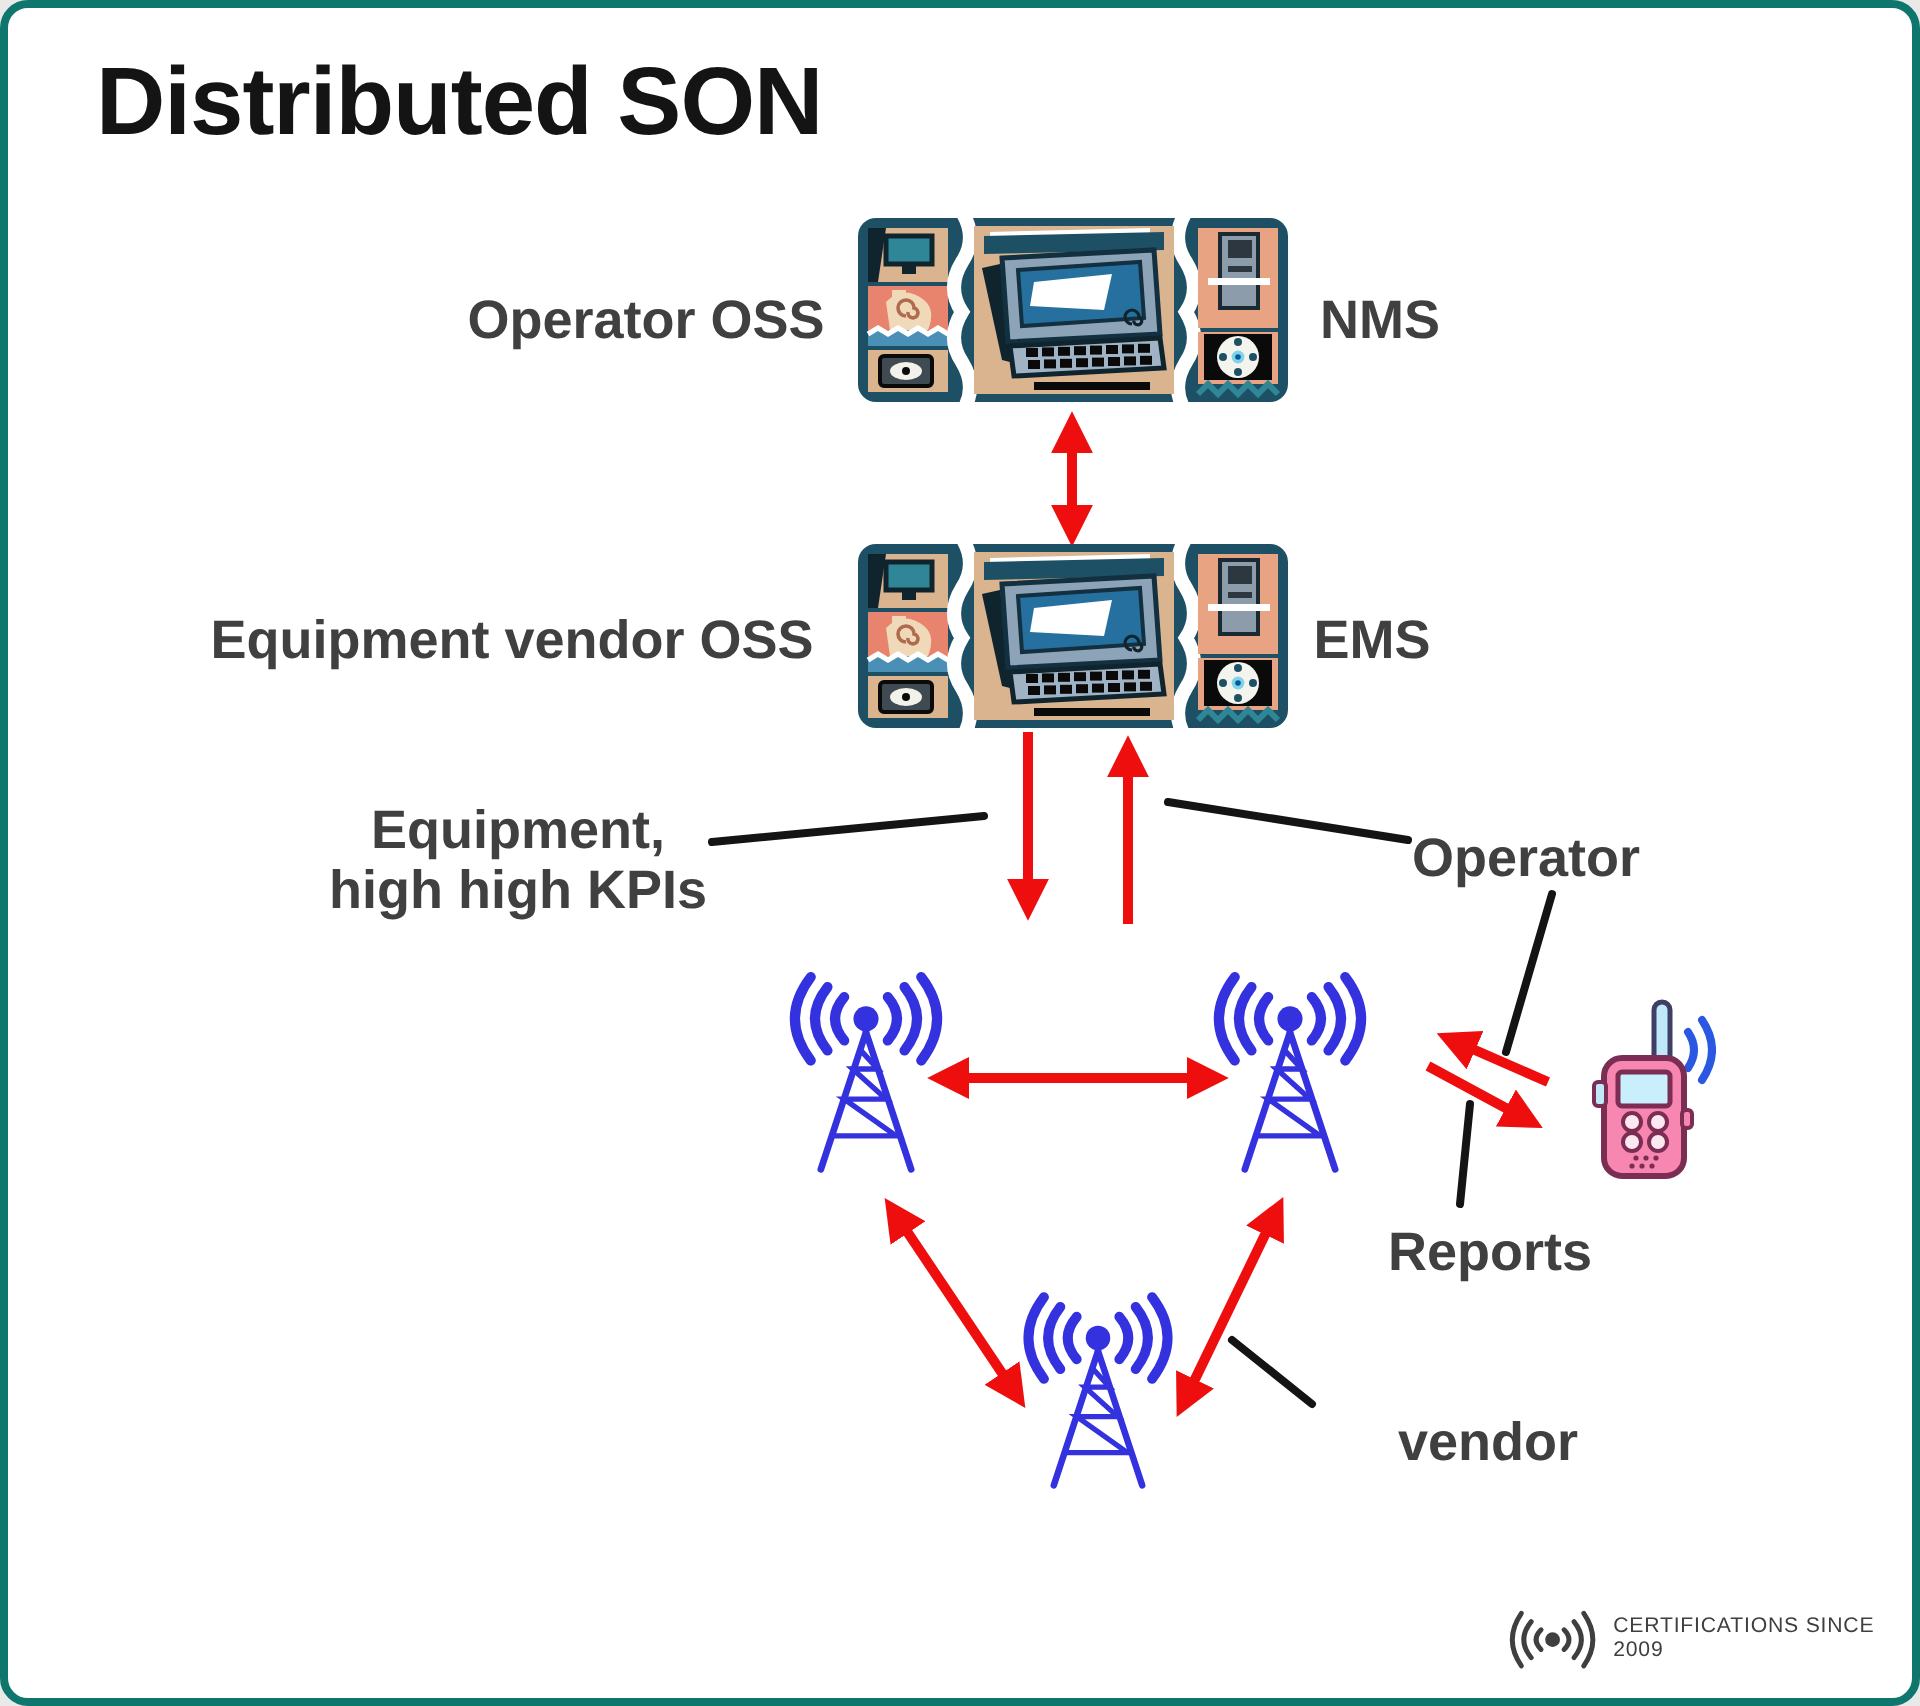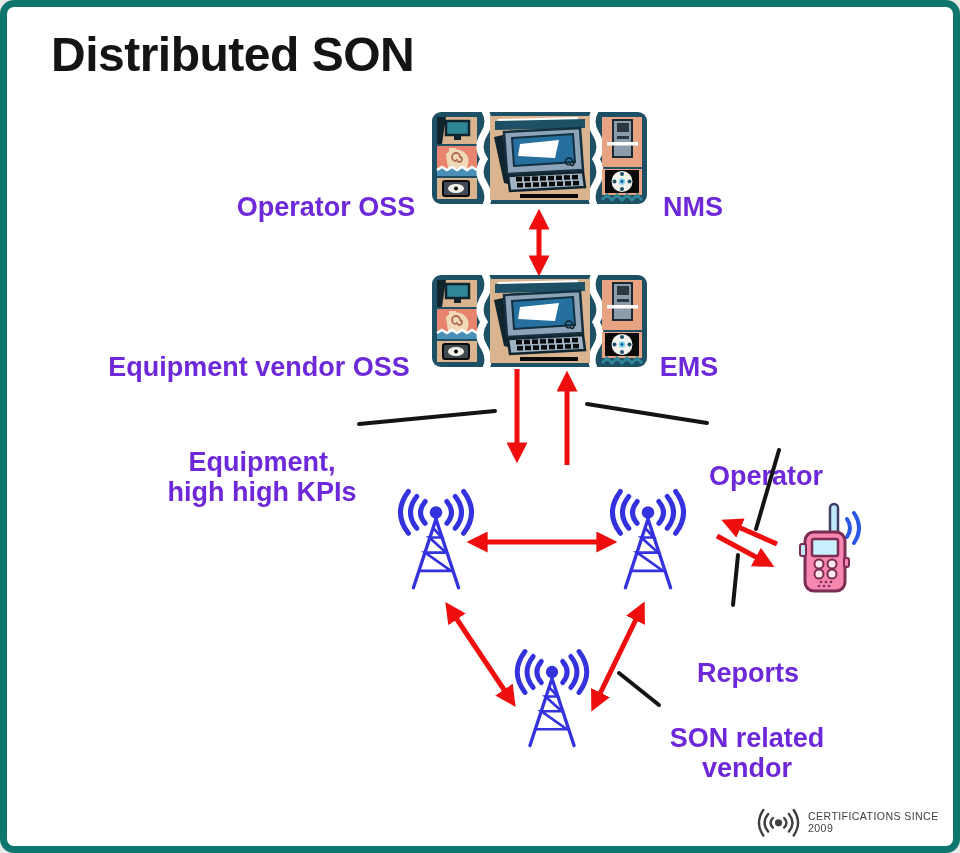--- a/index.html
+++ b/index.html
@@ -1,20 +1,20 @@
 <!DOCTYPE html>
 <html><head>
 <meta charset="utf-8">
 <style>
   html,body{margin:0;padding:0;background:#e9e9e9;font-family:"Liberation Sans",sans-serif;}
-  .stage{position:relative;width:960px;height:853px;background:#ffffff;border:7px solid #0f766e;
+  .stage{position:relative;width:960px;height:853px;background:#ffffff;border:4px solid #0f766e;
          border-radius:14px;overflow:hidden;box-sizing:border-box;}
   .title{position:absolute;left:44px;top:20px;font-size:48px;font-weight:700;color:#141414;letter-spacing:-0.5px;}
-  .lbl{position:absolute;transform:translate(-50%,-50%);font-size:27px;font-weight:600;color:#6d28d9;
-       white-space:nowrap;text-align:center;line-height:30px;margin-top:44px;}
+  .lbl{position:absolute;transform:translate(-50%,-50%);font-size:27px;font-weight:600;color:#404040;
+       white-space:nowrap;text-align:center;line-height:30px;}
   .abs{position:absolute;}
   .layer{position:absolute;left:0;top:0;width:960px;height:853px;pointer-events:none;}
   .logo{position:absolute;left:746px;top:792px;display:flex;align-items:center;gap:4px;color:#3f3f3f;}
   .logo-text{display:flex;flex-direction:column;align-items:flex-start;}
   .logo-name{font-size:30px;font-weight:700;letter-spacing:1px;line-height:28px;}
   .logo-tag{font-size:10.6px;font-weight:400;letter-spacing:0.4px;}
 </style>
 </head>
 <body>
 
@@ -26,21 +26,21 @@
   <div class="lbl" style="left:686px;top:156px;">NMS</div>
   <div class="lbl" style="left:252px;top:316px;">Equipment vendor OSS</div>
   <div class="lbl" style="left:682px;top:316px;">EMS</div>
   <div class="lbl" style="left:255px;top:426px;">
     <span>Equipment,</span><br>
     <span>high high KPIs</span>
   </div>
   <div class="lbl" style="left:759px;top:425px;">Operator</div>
   <div class="lbl" style="left:741px;top:622px;">Reports</div>
   <div class="lbl" style="left:740px;top:702px;">
-    <span>SON related</span><br>
+    <br>
     <span>vendor</span>
   </div>
 
   <svg class="layer" viewBox="0 0 960 853">
     <defs>
       <marker id="ra" viewBox="0 0 10 10" refX="6" refY="5" markerWidth="4.2" markerHeight="4.2" orient="auto-start-reverse">
           <path d="M0,0 L10,5 L0,10 z" fill="#ee0e0e"></path>
         </marker>
     </defs>
     <g stroke="#ee0e0e" stroke-width="5" fill="none">

